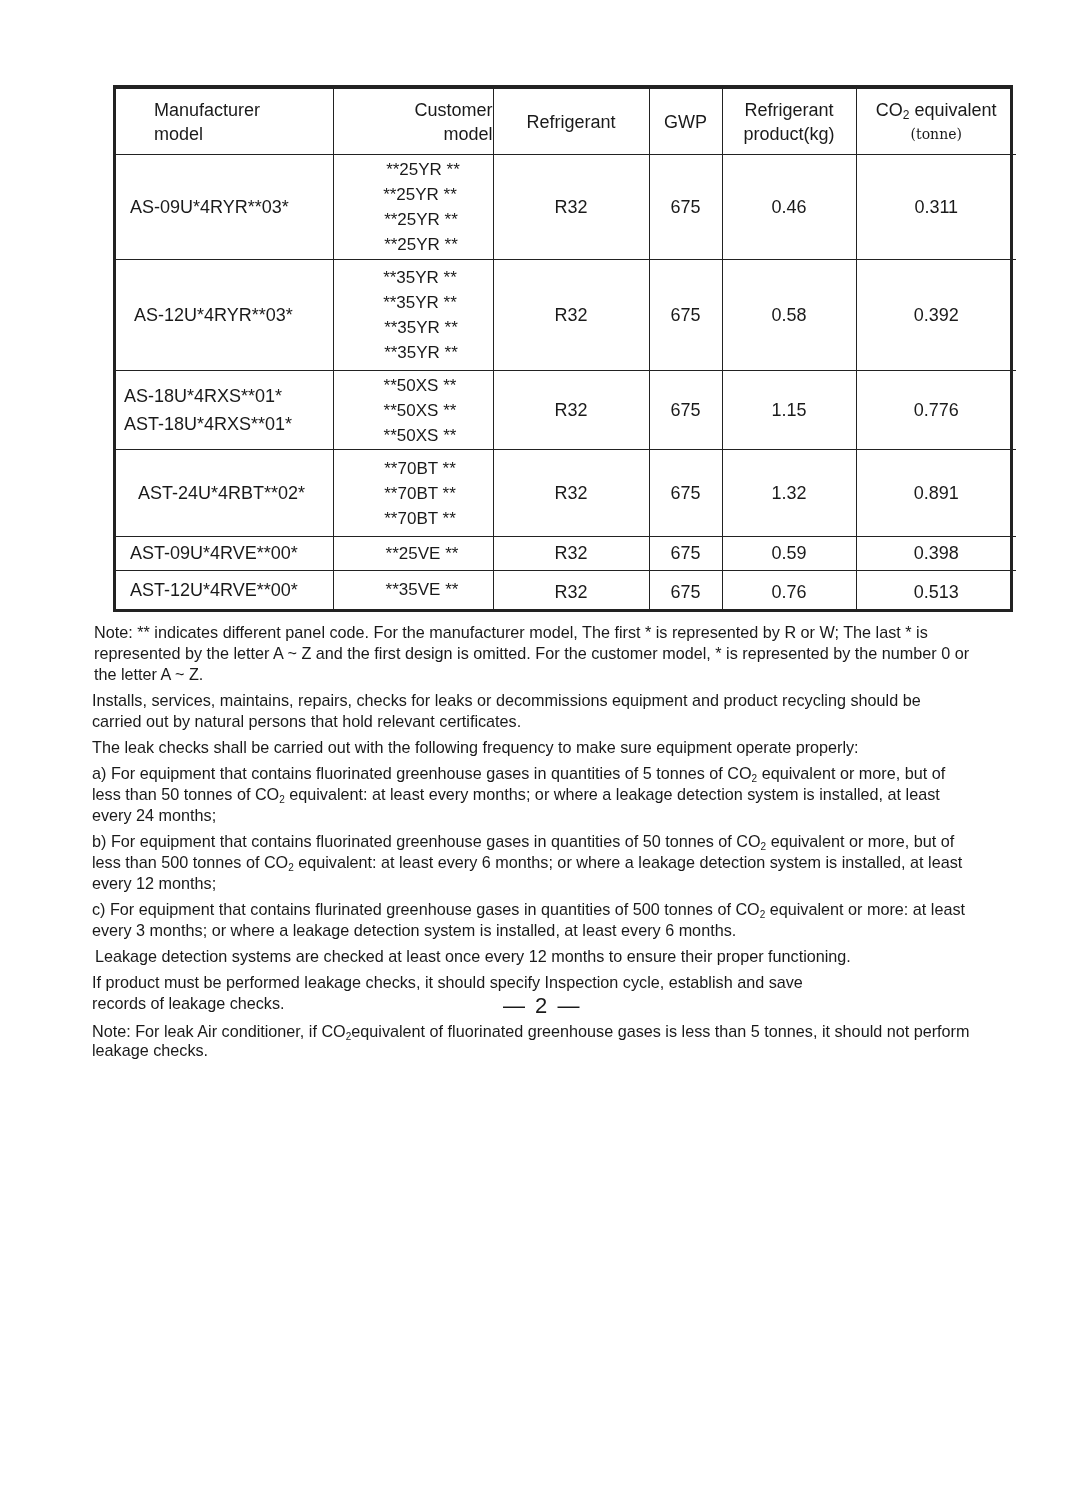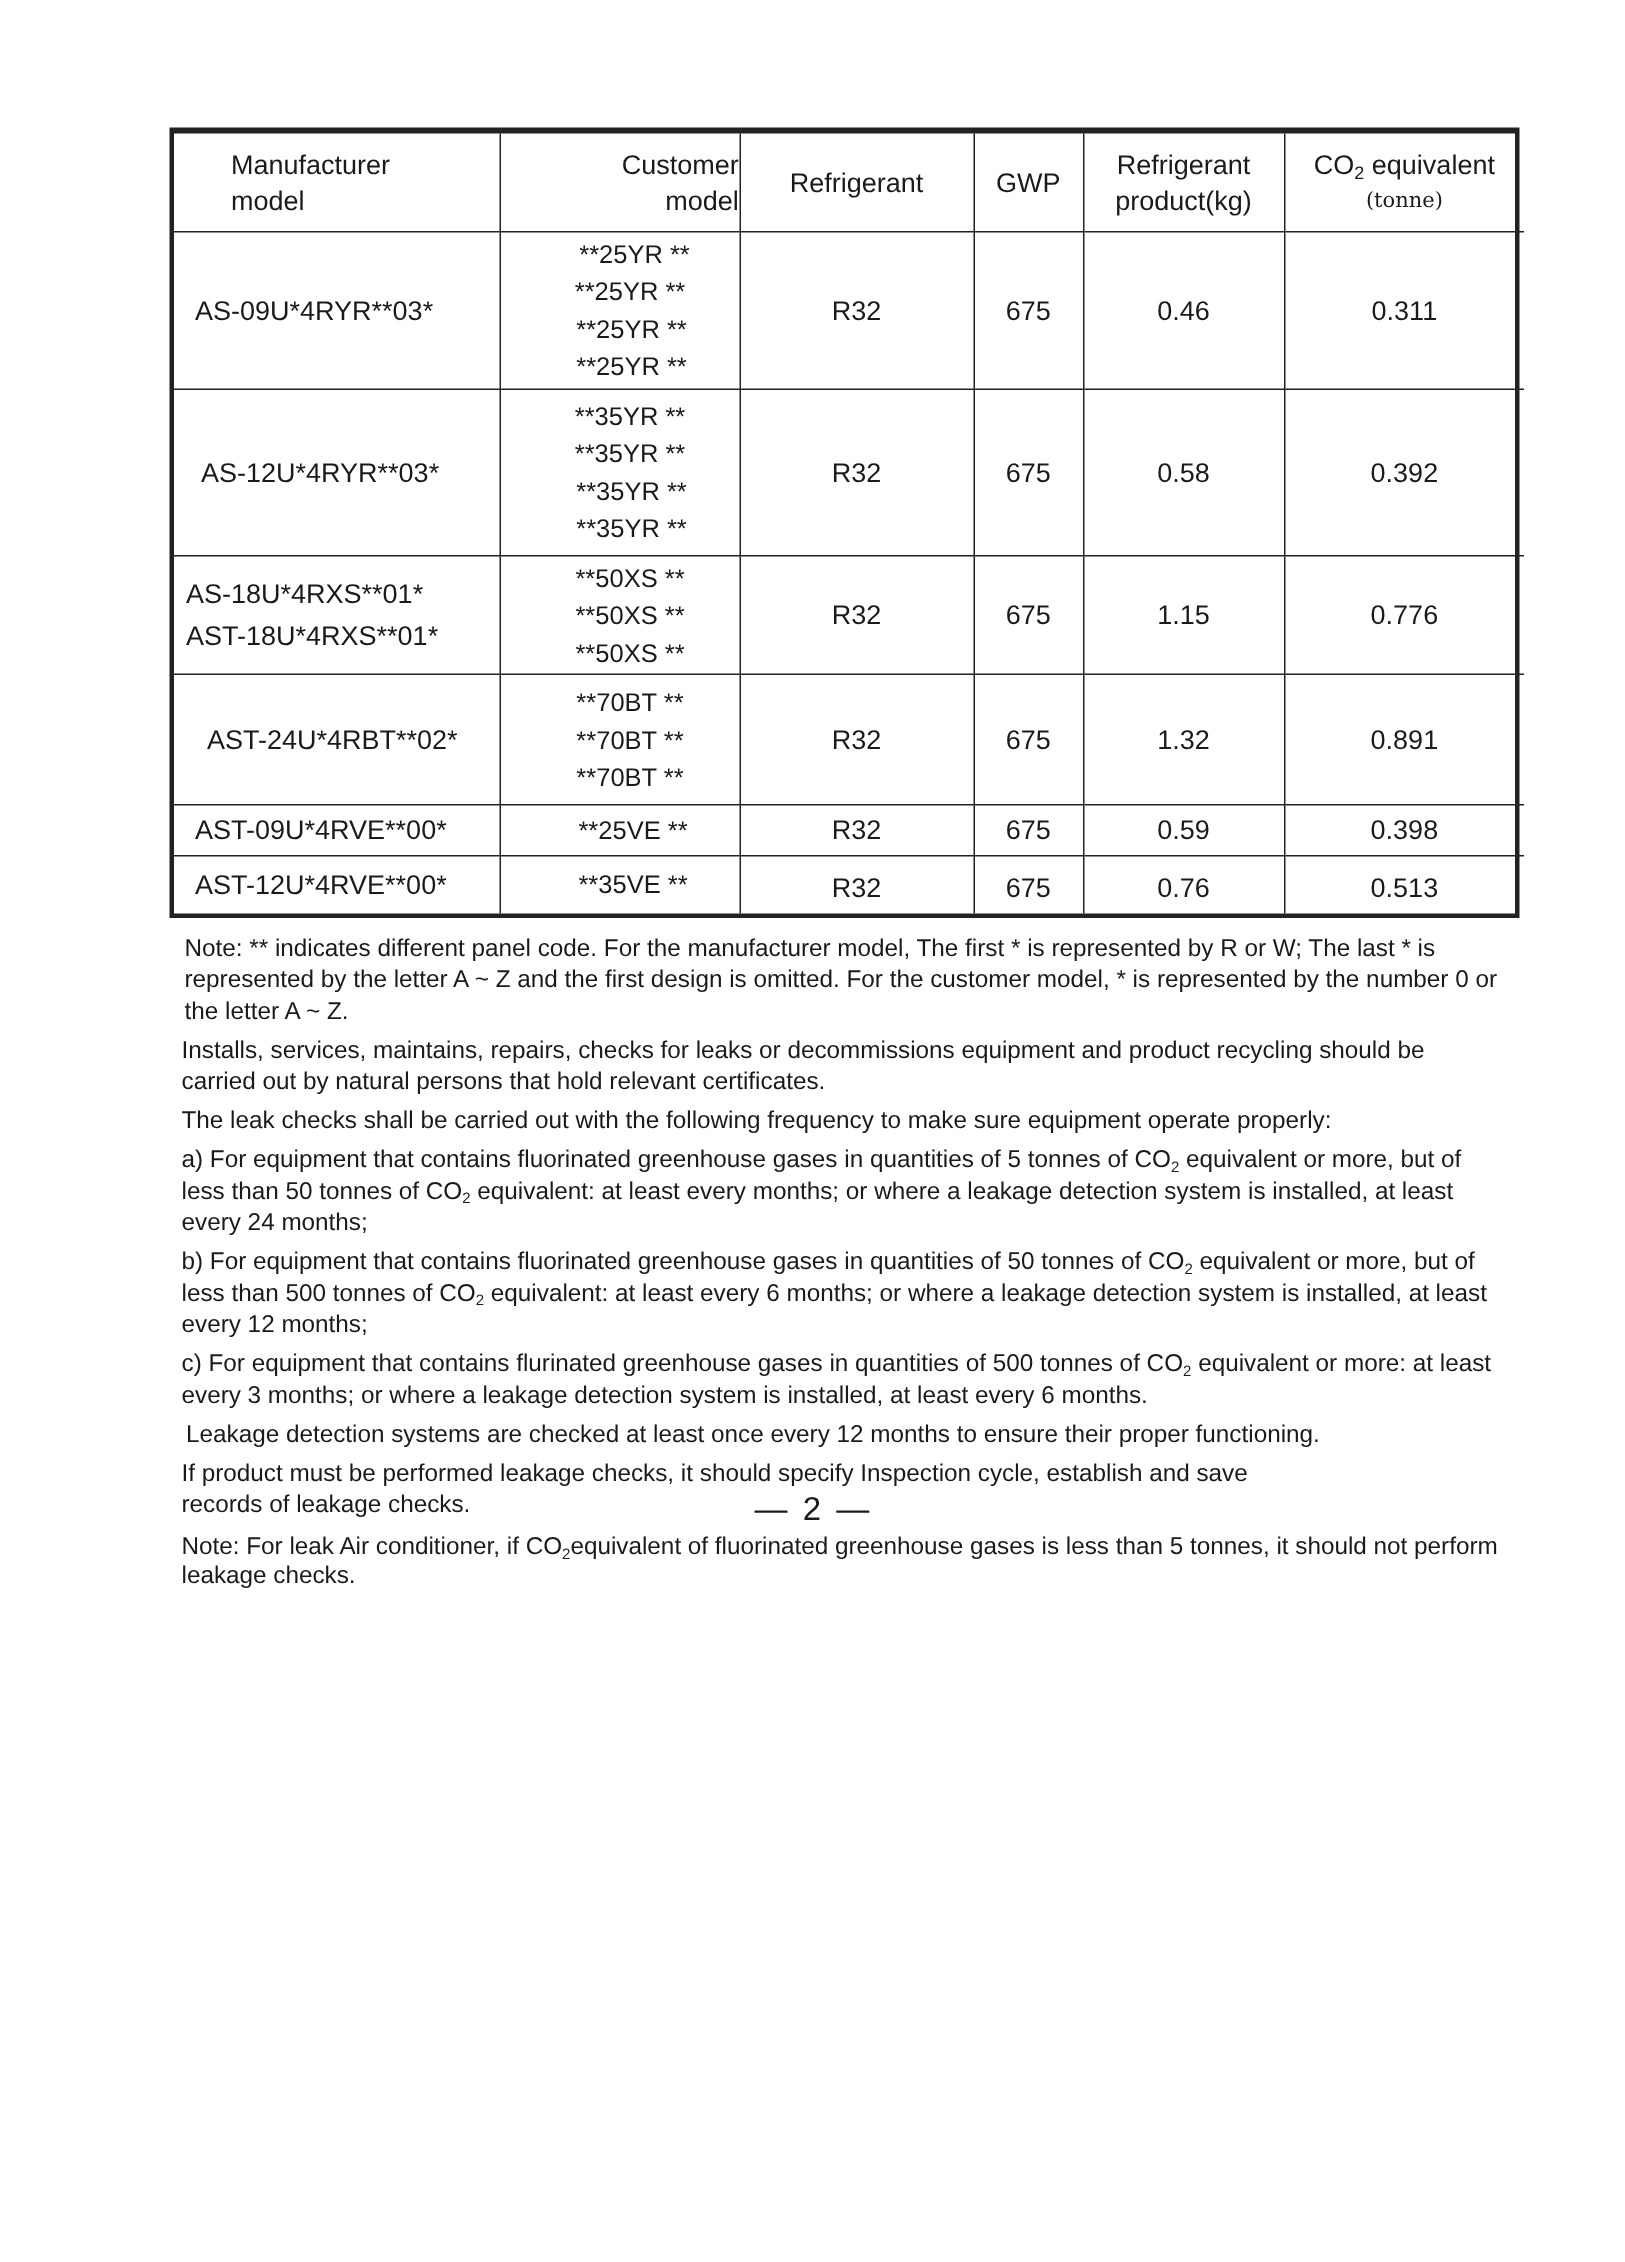--- a/index.html
+++ b/index.html
@@ -24,21 +24,21 @@
   .hdr-center { text-align: center; line-height: 24px; }
   .tonne { font-family: "DejaVu Serif", serif; font-size: 14px; }
   sub { font-size: 12px; vertical-align: -3px; line-height: 0; }
   .mfr { text-align: left; padding-left: 14px !important; line-height: 28px; }
   .cust { text-align: center; padding-left: 14px !important; line-height: 25px; font-size: 17px !important; }
   .cust span { display: block; }
   .ctr { text-align: center; }
   .narrow { font-family: "Liberation Sans Narrow", "Liberation Sans", sans-serif; }
 
   
-  .notes { position: absolute; left: 121px; top: 622px; width: 880px;
+  .notes { position: absolute; left: 92px; top: 622px; width: 880px;
            font-size: 16.2px; line-height: 21px; color: #1a1a1a; }
   .notes p { margin: 0 0 5px 0; }
   .notes sub { font-size: 10px; vertical-align: -3px; }
   .page-num { position: absolute; left: 503px; top: 993px; font-size: 22px; letter-spacing: 2px; }
 </style>
 </head>
 <body>
 
 <div class="page">
 

